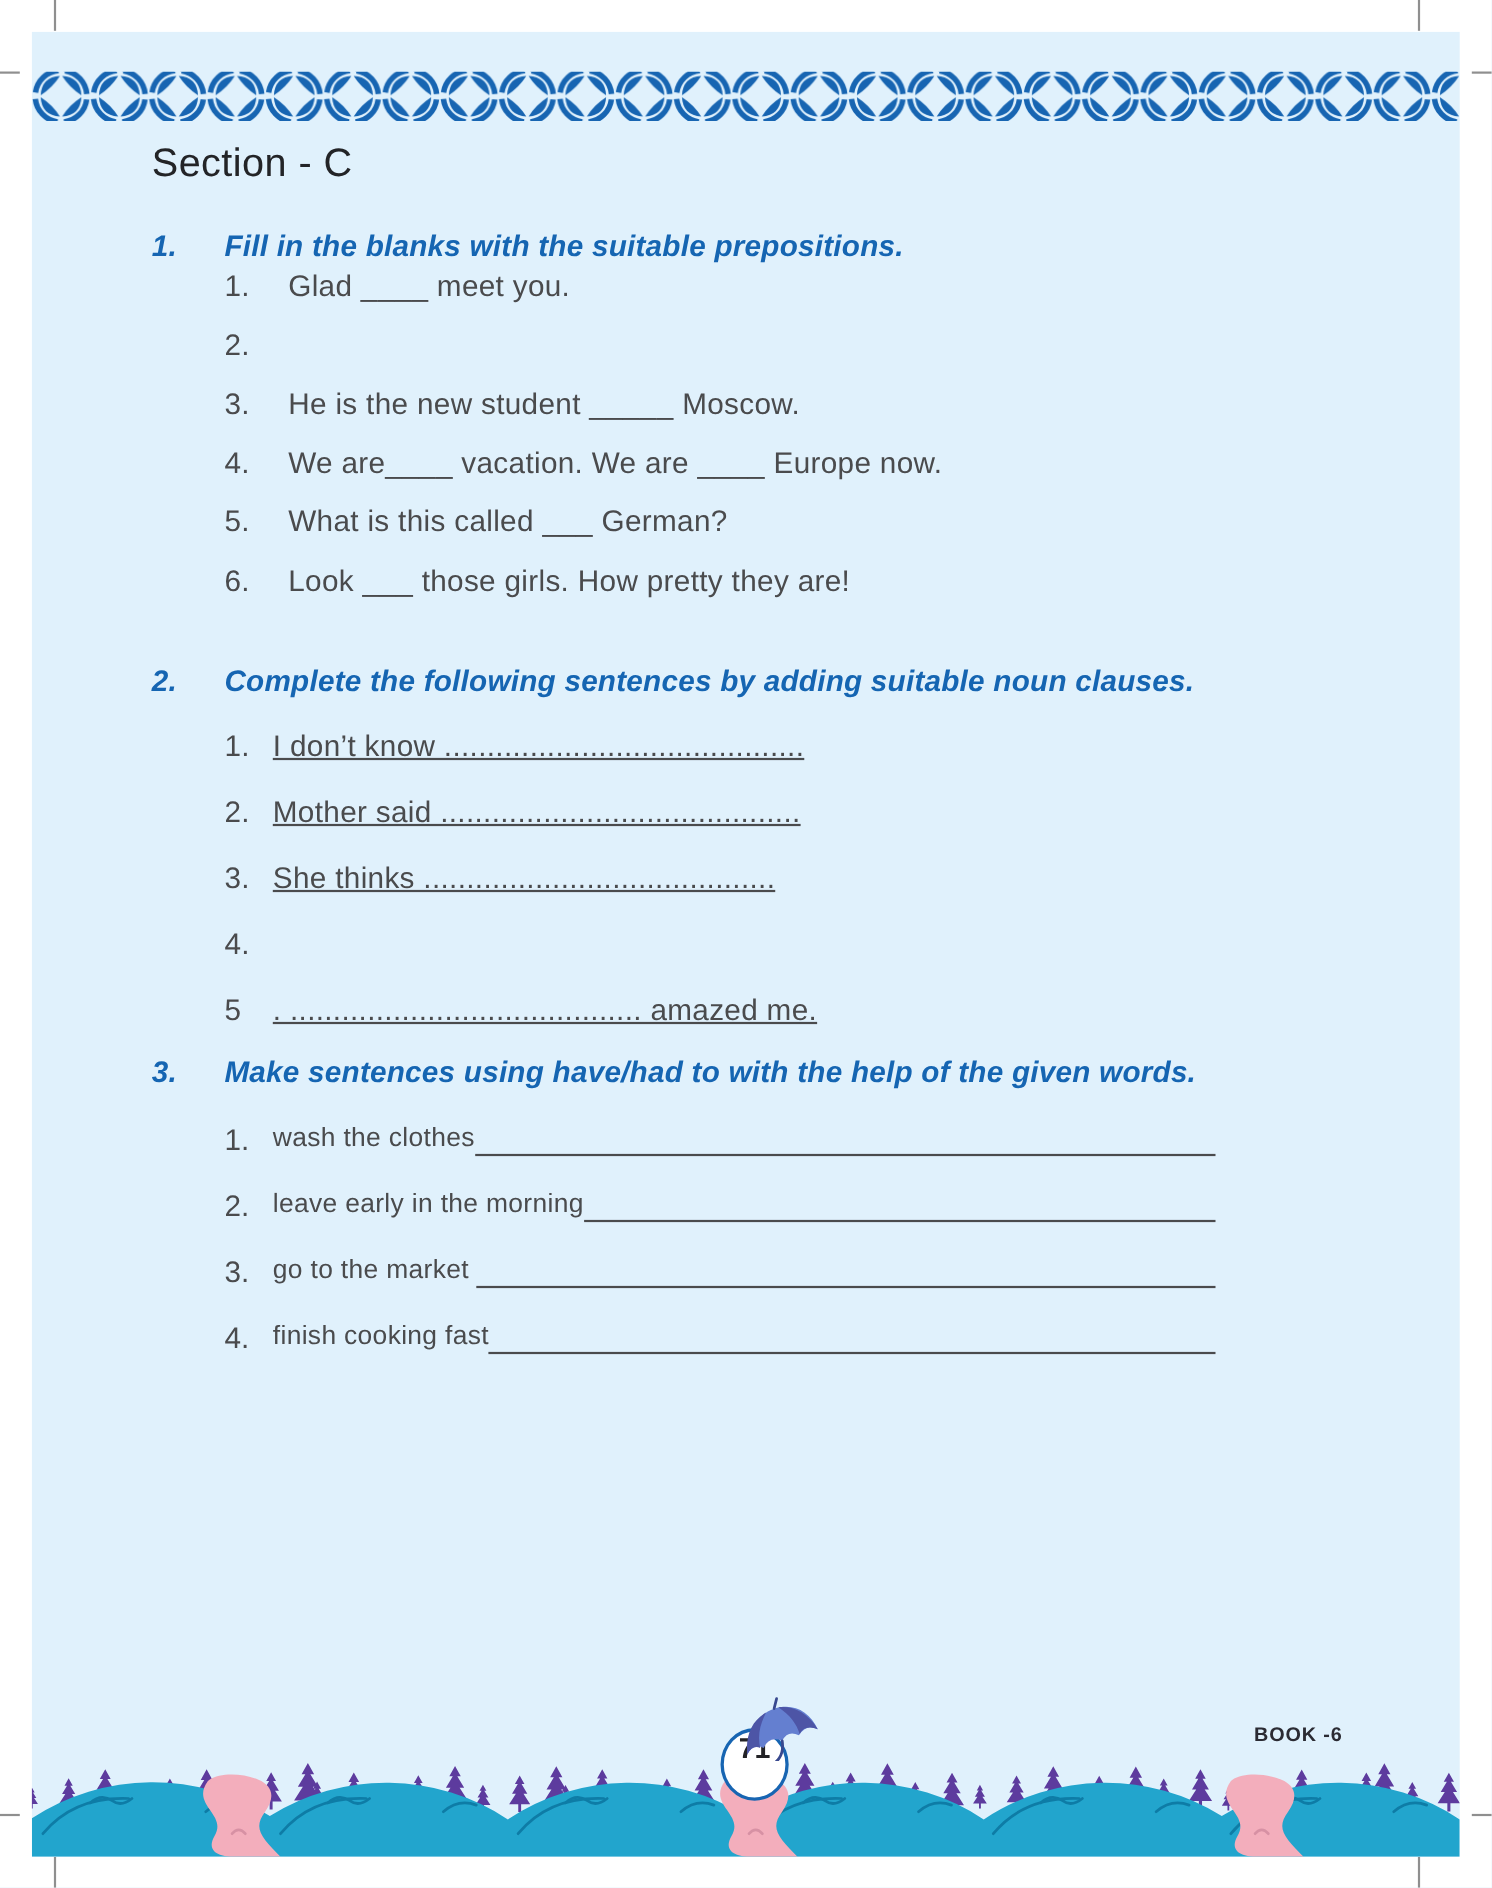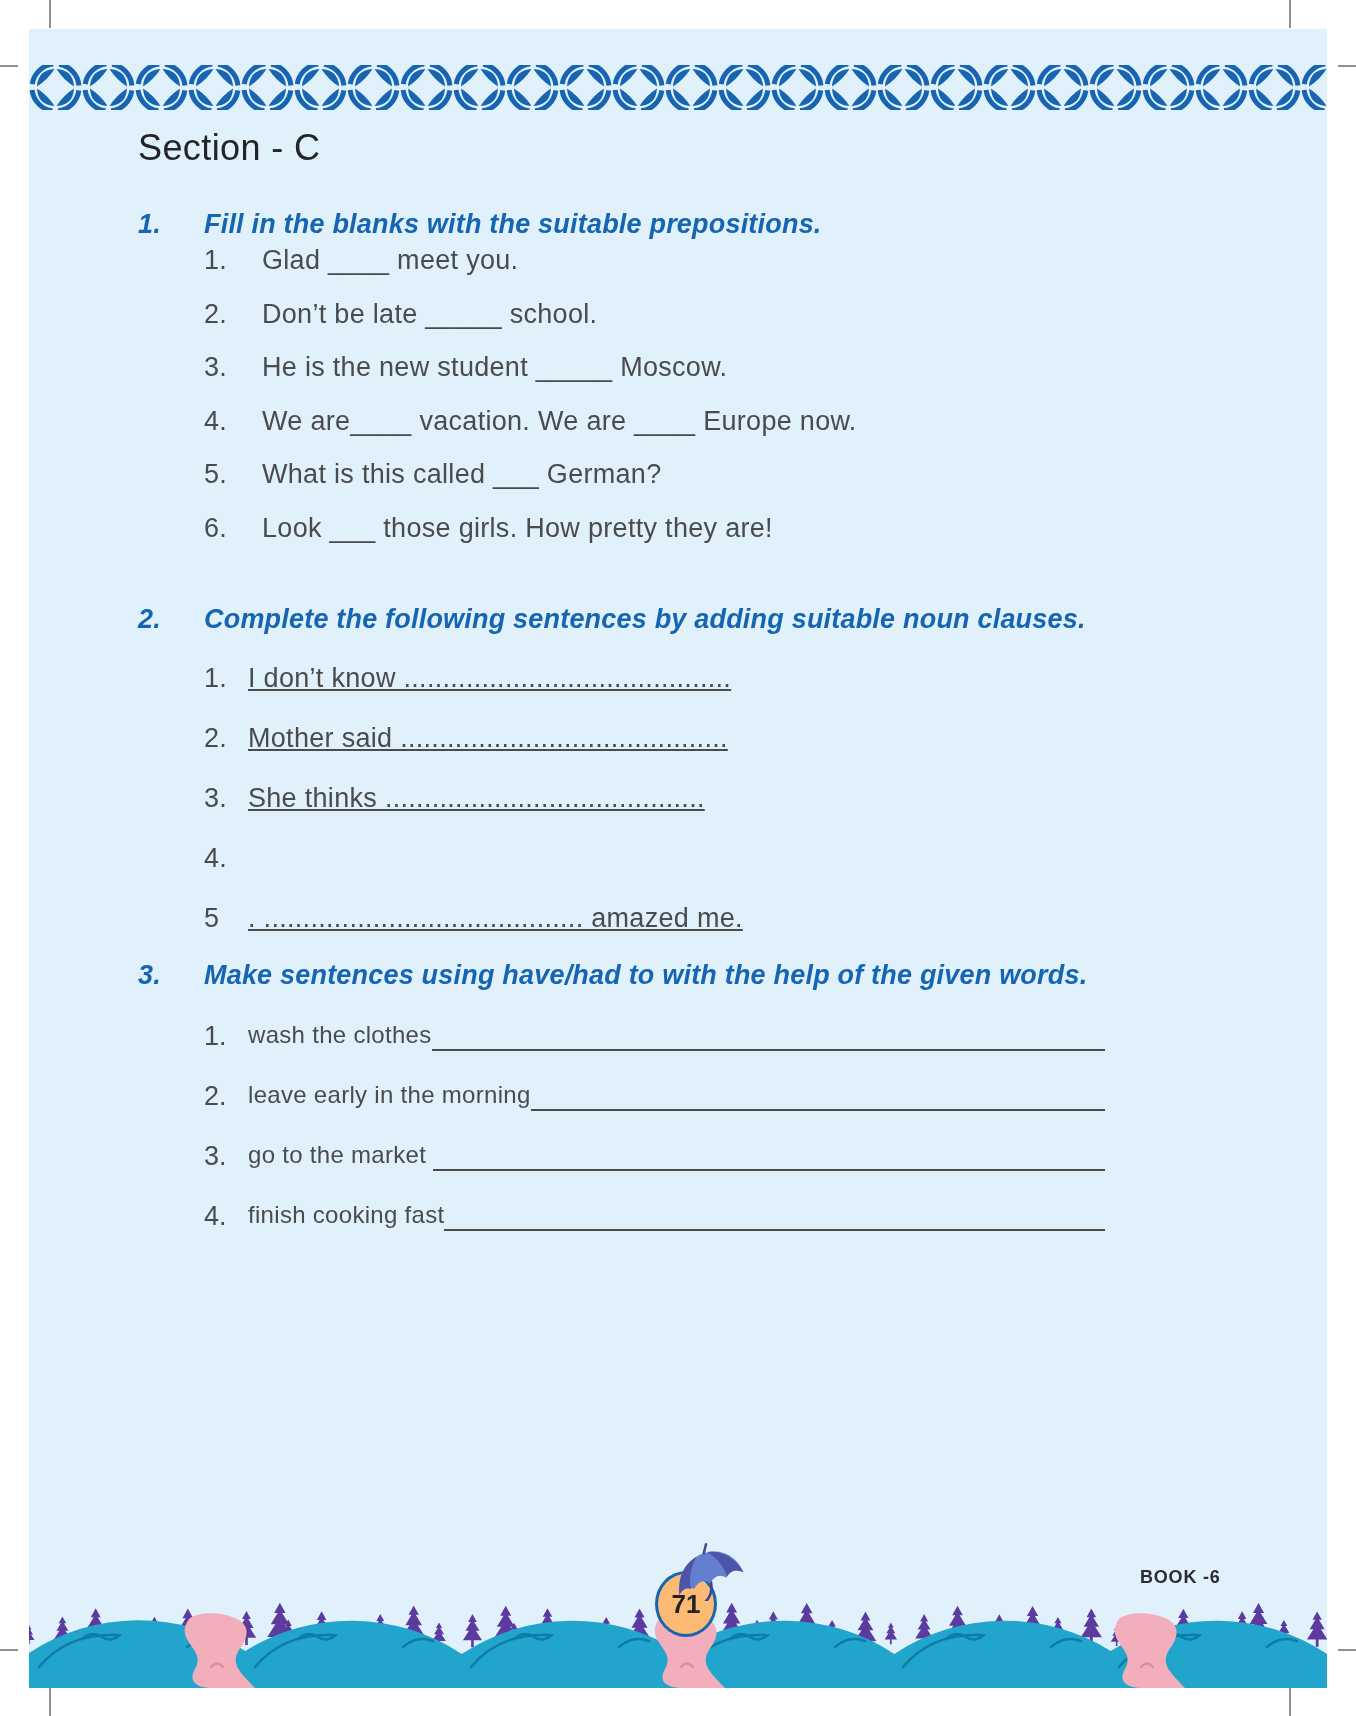--- a/index.html
+++ b/index.html
@@ -37,22 +37,22 @@
   .ex3row{position:absolute;left:219px;width:857px;height:36px;display:flex;
     font-size:24px;color:#4a4b4d;letter-spacing:.3px;}
   .ex3row .txt{white-space:pre;}
   .ex3row .fill{flex:1;height:0;align-self:flex-end;border-bottom:2.5px solid #4a4b4d;margin-bottom:6px;}
   .ex3num{position:absolute;left:175px;font-size:27px;color:#4a4b4d;}
 
   .footer-art{position:absolute;left:0;top:1564px;width:1298px;height:95px;}
 
   .page-circle{
     position:absolute;left:626px;top:1542px;width:56px;height:60px;
-    background:#fdba74;border:3px solid #1765b2;border-radius:50%;
-    display:flex;align-items:center;justify-content:center;
+    background:#ffffff;border:3px solid #1765b2;border-radius:50%;
+    display:flex;align-items:flex-start;justify-content:center;
     font-size:26px;font-weight:bold;color:#232326;z-index:5;
   }
   .umbrella{position:absolute;left:617px;top:1500px;z-index:6;}
 
   .book-label{
     position:absolute;left:1111px;top:1538px;font-size:18px;font-weight:bold;
     color:#2b2b33;letter-spacing:.8px;
   }
 </style>
 </head>
@@ -89,21 +89,20 @@
   <div class="heading" style="top:180px">
     <span class="num">1.</span>
     <span class="txt">Fill in the blanks with the suitable prepositions.</span>
   </div>
   <div class="item ex1" style="top:216px">
     <span class="num">1.</span>
     <span class="txt">Glad ____ meet you.</span>
   </div>
   <div class="item ex1" style="top:270px">
     <span class="num">2.</span>
-    <span class="txt">Don’t be late _____ school.</span>
   </div>
   <div class="item ex1" style="top:323px">
     <span class="num">3.</span>
     <span class="txt">He is the new student _____ Moscow.</span>
   </div>
   <div class="item ex1" style="top:377px">
     <span class="num">4.</span>
     <span class="txt">We are____ vacation. We are ____ Europe now.</span>
   </div>
   <div class="item ex1" style="top:430px">

